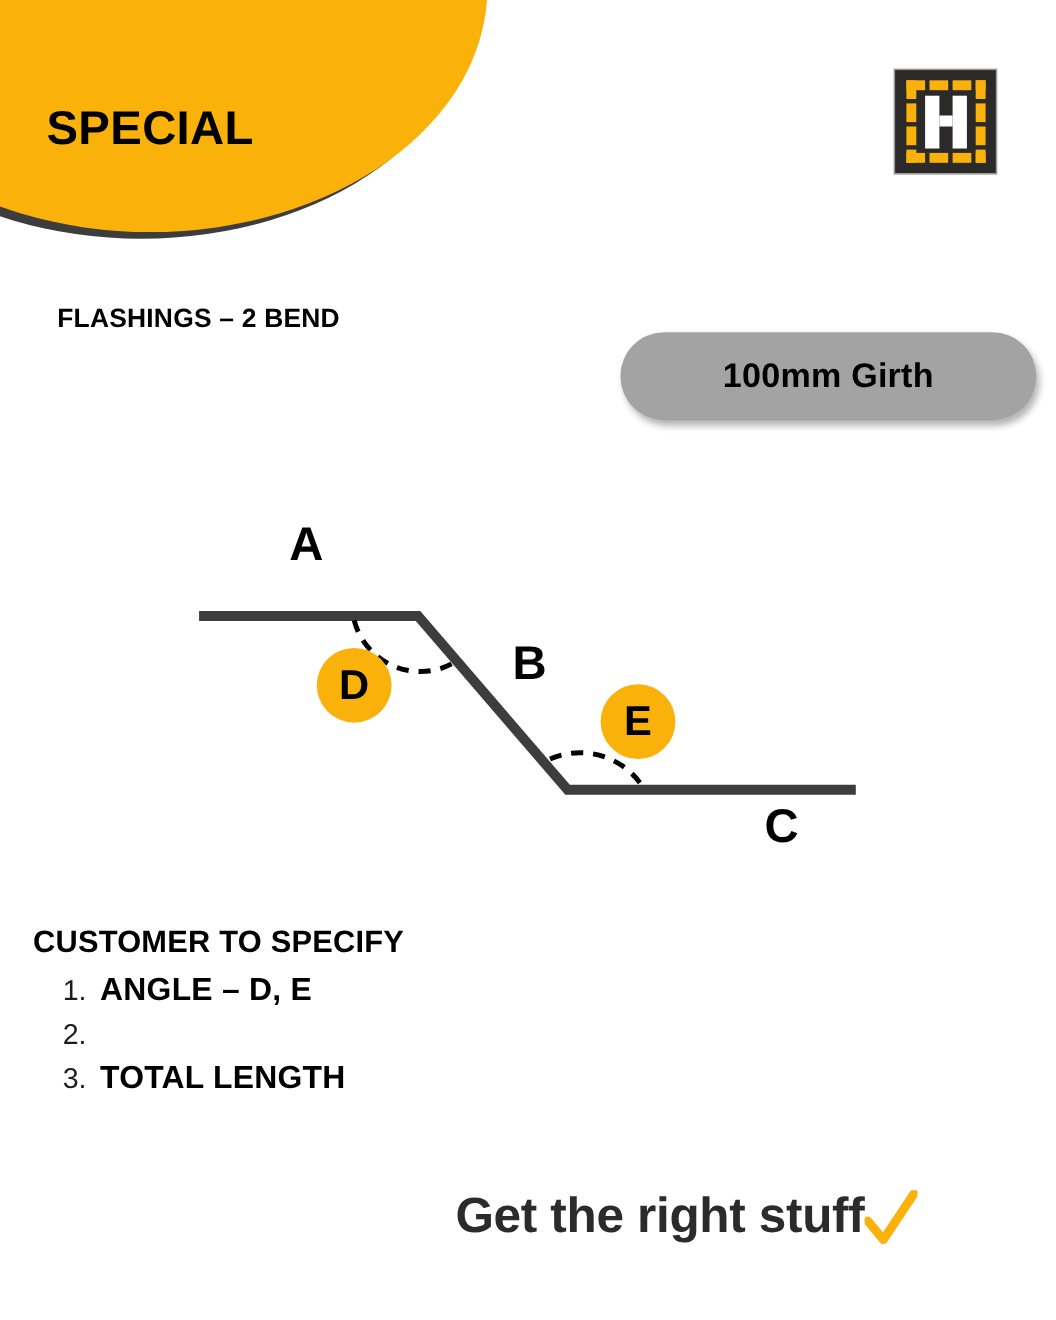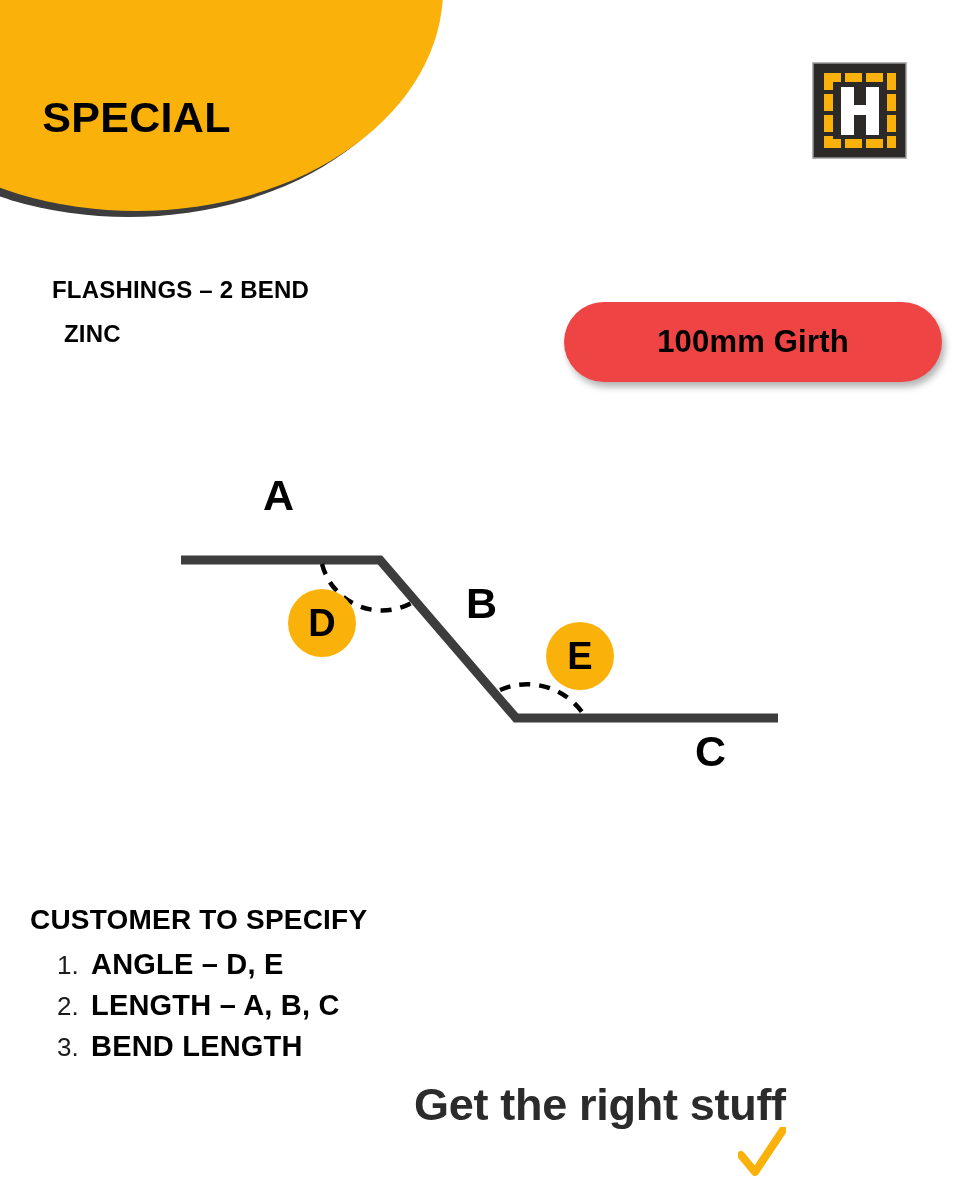--- a/index.html
+++ b/index.html
@@ -96,21 +96,21 @@
   .product-title .line2 { padding-left: 12px; display: block; }
 
   
   .girth-pill {
     position: absolute;
     left: 564px;
     top: 302px;
     width: 378px;
     height: 80px;
     border-radius: 40px;
-    background: #ef4444;
+    background: #a3a3a3;
     box-shadow: 3px 5px 7px rgba(0,0,0,0.30);
     display: flex;
     align-items: center;
     justify-content: center;
     color: #000000;
     font-size: 31px;
     font-weight: 800;
     letter-spacing: 0.2px;
     box-sizing: border-box;
   }
@@ -151,21 +151,21 @@
     font-weight: 800;
     line-height: 1;
   }
   .badge-d { left: 288px; top: 589px; }
   .badge-e { left: 546px; top: 622px; }
 
   
   .specify-block {
     position: absolute;
     left: 30px;
-    top: 904px;
+    top: 840px;
     width: 520px;
   }
   .specify-heading {
     color: #000000;
     font-size: 28px;
     font-weight: 800;
     letter-spacing: 0.2px;
     margin: 0 0 12px 0;
   }
   .specify-list {
@@ -192,22 +192,21 @@
     font-weight: 800;
     letter-spacing: 0.2px;
   }
 
   
   .tagline {
     position: absolute;
     left: 414px;
     top: 1082px;
     display: flex;
-    align-items: flex-end;
-    flex-direction: column;
+    align-items: flex-start;
   }
   .tagline-text {
     color: #2b2b2b;
     font-size: 45px;
     font-weight: 800;
     letter-spacing: -0.3px;
     line-height: 1;
   }
   .tagline-check {
     width: 48px;
@@ -253,21 +252,20 @@
       <rect x="75" y="74" width="9" height="12" fill="#fab20b"></rect>
 
       <rect x="29" y="25" width="13" height="48" fill="#ffffff"></rect>
       <rect x="54" y="25" width="13" height="48" fill="#ffffff"></rect>
       <rect x="42" y="43" width="12" height="10" fill="#ffffff"></rect>
     </svg>
   </div>
 
   <div class="product-title">
     <span class="line1">FLASHINGS – 2 BEND</span>
-    <span class="line2">ZINC</span>
   </div>
 
   <div class="girth-pill">100mm Girth</div>
 
   <div class="diagram">
     <svg width="960" height="1200" viewBox="0 0 960 1200" xmlns="http://www.w3.org/2000/svg">
 
       <polyline points="181,560 380,560 516,718 778,718" fill="none" stroke="#3d3d3d" stroke-width="9" stroke-linecap="butt" stroke-linejoin="miter"></polyline>
 
       <path d="M 322 564 A 62 62 0 0 0 415 601" fill="none" stroke="#000000" stroke-width="4.5" stroke-dasharray="11 9" stroke-linecap="butt"></path>
@@ -285,25 +283,24 @@
 
   <div class="specify-block">
     <p class="specify-heading">CUSTOMER TO SPECIFY</p>
     <ul class="specify-list">
       <li>
         <span class="specify-num">1.</span>
         <span class="specify-text">ANGLE – D, E</span>
       </li>
       <li>
         <span class="specify-num">2.</span>
-        <span class="specify-text">LENGTH – A, B, C</span>
       </li>
       <li>
         <span class="specify-num">3.</span>
-        <span class="specify-text">BEND LENGTH</span>
+        <span class="specify-text">TOTAL LENGTH</span>
       </li>
     </ul>
   </div>
 
   <div class="tagline">
     <span class="tagline-text">Get the right stuff</span>
     <svg class="tagline-check" viewBox="0 0 48 52" xmlns="http://www.w3.org/2000/svg">
       <path d="M 3 28 L 17 45 L 45 3" fill="none" stroke="#fab20b" stroke-width="8" stroke-linecap="round" stroke-linejoin="round"></path>
     </svg>
   </div>

